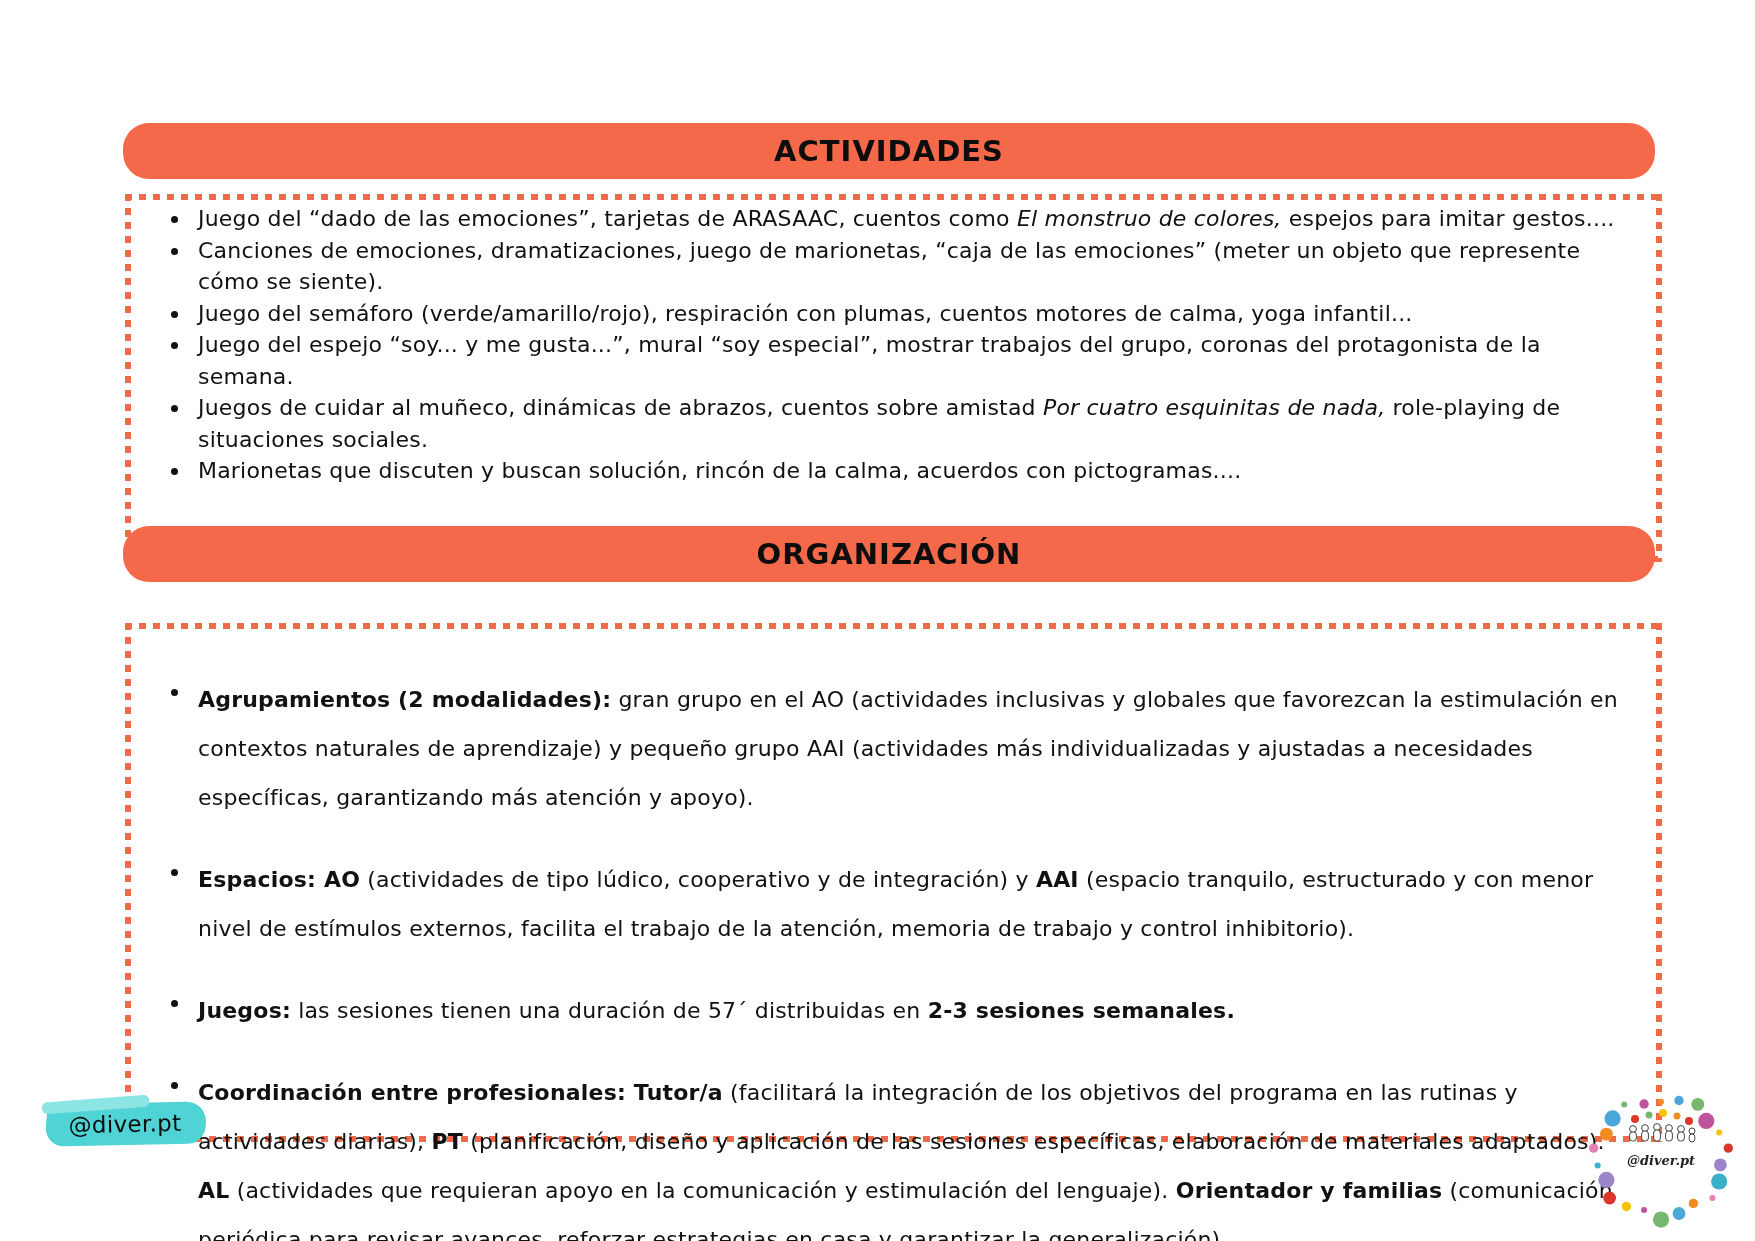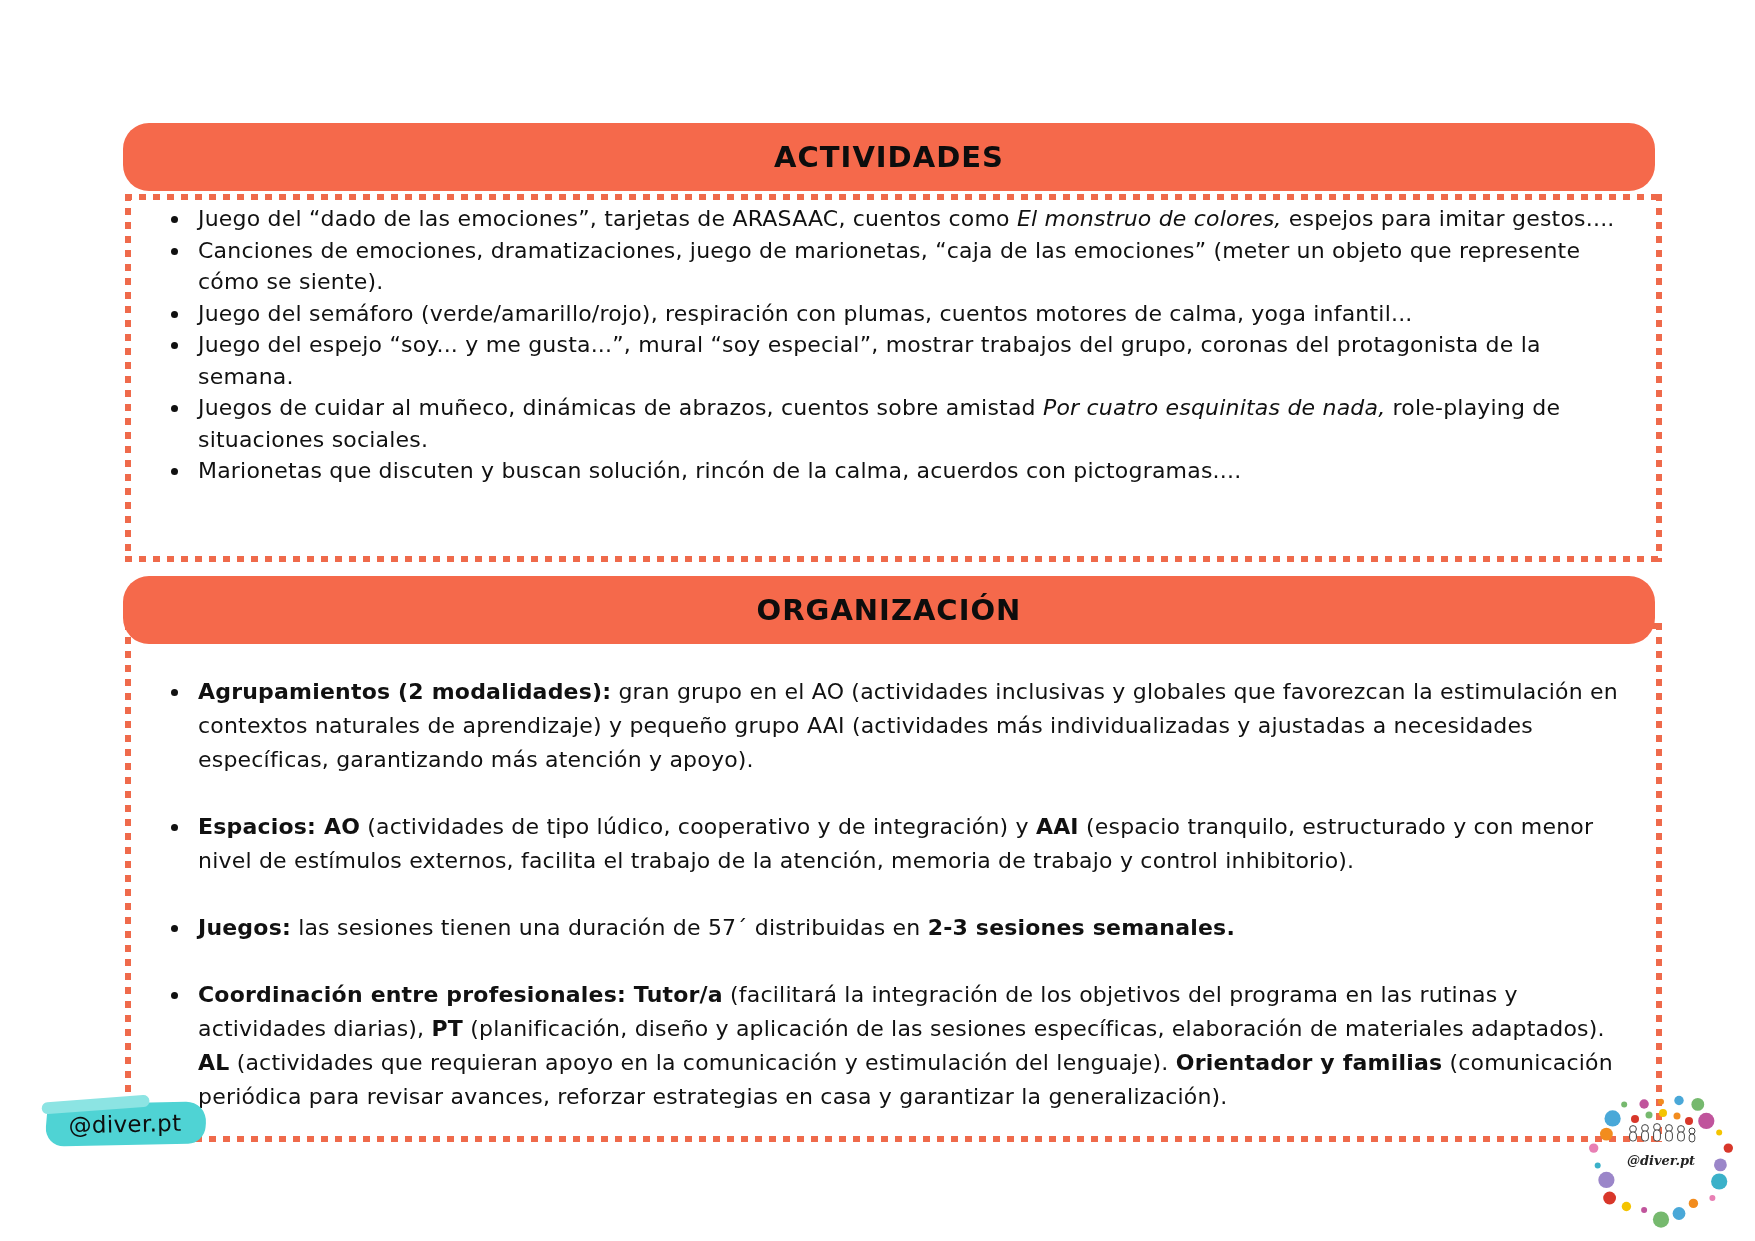--- a/index.html
+++ b/index.html
@@ -12,31 +12,31 @@
   html,body{background:#ffffff;}
   .page{
     position:relative;
     width:1755px;height:1241px;
     background:#ffffff;
     overflow:hidden;
     font-family:"DejaVu Sans","Liberation Sans",sans-serif;
     color:var(--ink);
   }
   .banner{
-    position:absolute;left:123px;width:1532px;height:68px;
+    position:absolute;left:123px;width:1532px;height:56px;
     background:var(--banner);
     border-radius:26px;
     display:flex;align-items:center;justify-content:center;
     z-index:3;
   }
   .banner-title{
     font-size:29px;font-weight:800;letter-spacing:1px;color:#0d0d0d;
   }
   .banner-actividades{top:123px;}
-  .banner-organizacion{top:576px;}
+  .banner-organizacion{top:526px;}
   .dotted-box{
     position:absolute;left:125px;width:1537px;
     background-image:
       repeating-linear-gradient(90deg, var(--dots) 0 7px, transparent 7px 14px),
       repeating-linear-gradient(90deg, var(--dots) 0 7px, transparent 7px 14px),
       repeating-linear-gradient(180deg, var(--dots) 0 7px, transparent 7px 14px),
       repeating-linear-gradient(180deg, var(--dots) 0 7px, transparent 7px 14px);
     background-position:0 0, 0 100%, 0 0, 100% 0;
     background-size:100% 6px, 100% 6px, 6px 100%, 6px 100%;
     background-repeat:no-repeat;
@@ -53,21 +53,21 @@
   }
   ul.bullet-list li::before{
     content:"";
     position:absolute;left:46px;width:7px;height:7px;border-radius:50%;
     background:var(--ink);
   }
   ul.act{padding-top:9px;}
   ul.act li{line-height:31.5px;}
   ul.act li::before{top:13px;}
   ul.org{padding-top:52px;}
-  ul.org li{line-height:34px;margin-bottom:33px;}
+  ul.org li{line-height:49px;margin-bottom:33px;}
   ul.org li::before{top:14px;}
   .b{font-weight:700;}
   .i{font-style:italic;}
   .brush{
     position:absolute;left:48px;top:1100px;width:154px;height:48px;
     z-index:6;
     display:flex;align-items:center;justify-content:center;
     transform:rotate(-1.2deg);
   }
   .brush::before{

